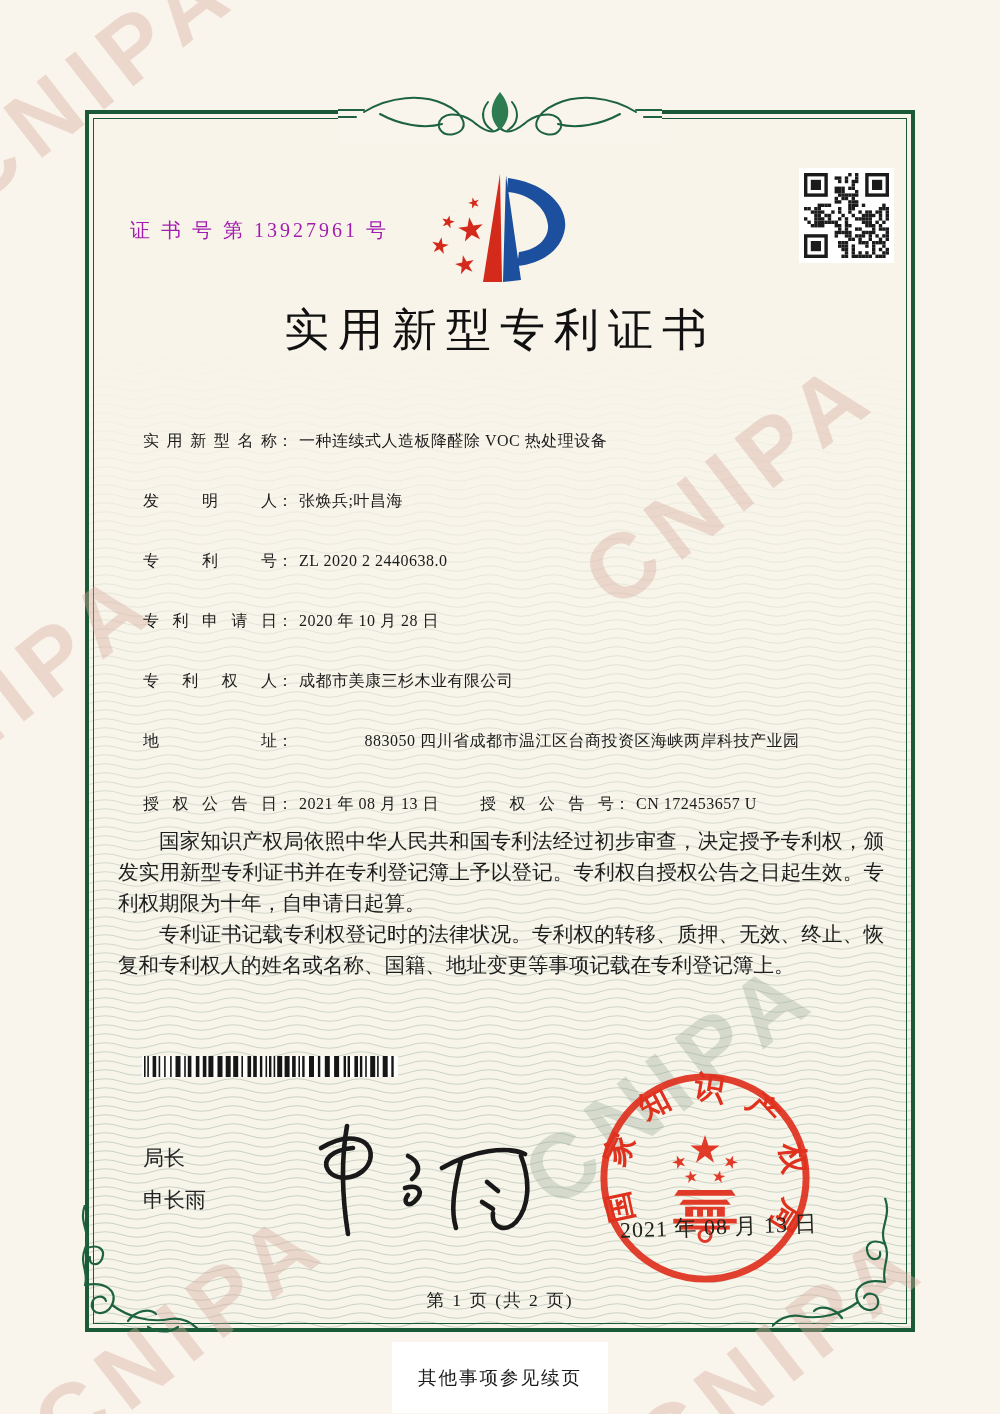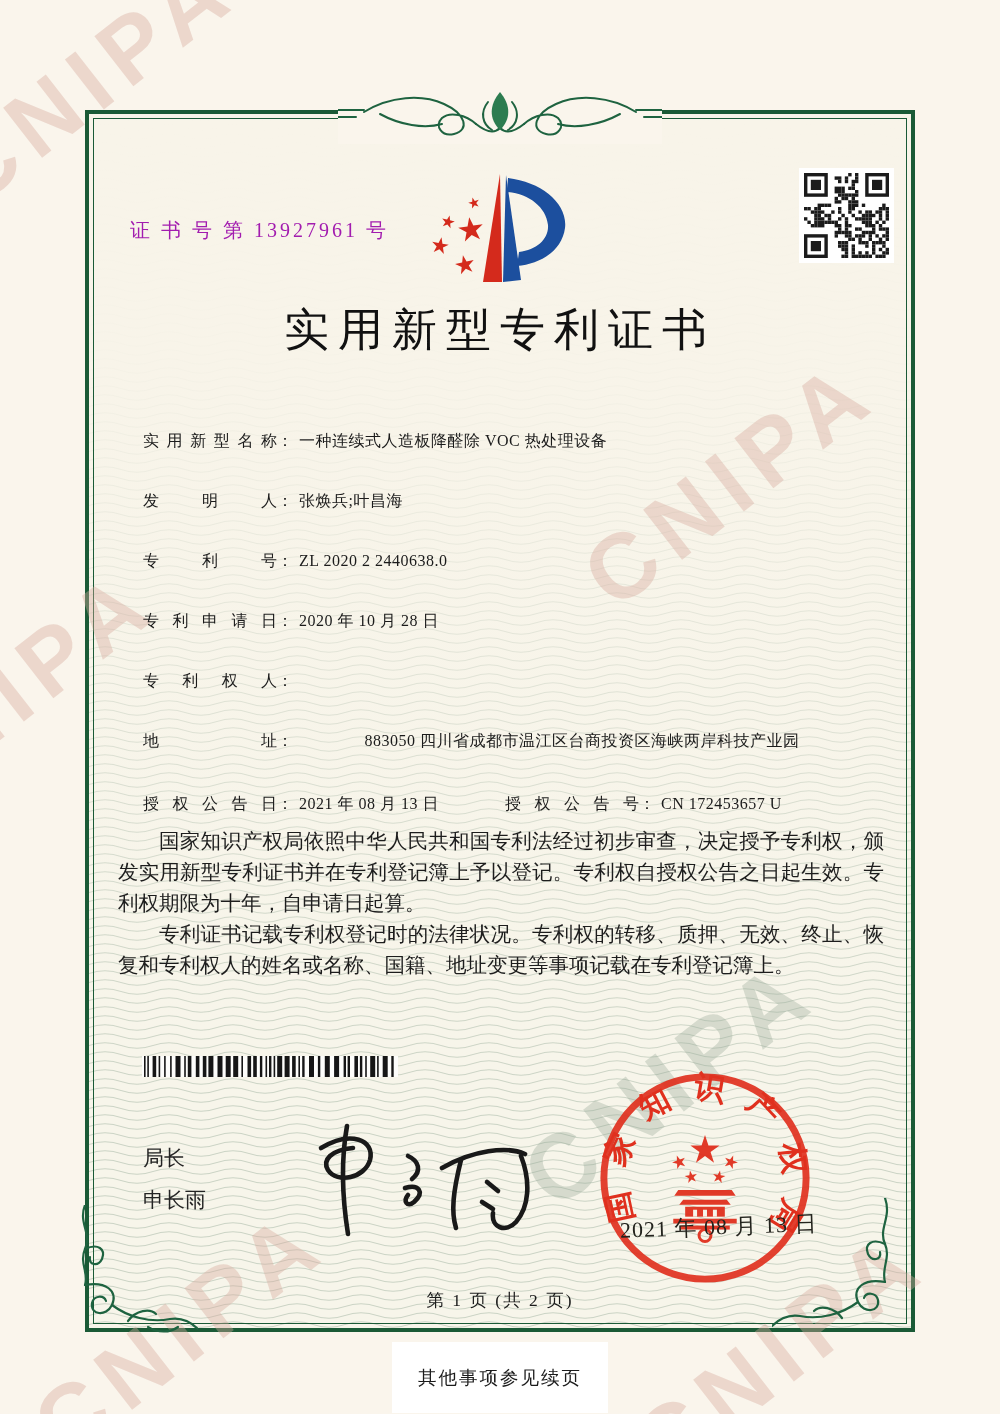--- a/index.html
+++ b/index.html
@@ -367,32 +367,33 @@
     <span class="fvalue">ZL 2020 2 2440638.0</span>
   </div>
   <div class="z row" style="top:604px">
     <span class="flabel">专利申请日</span>
       <span class="colon">：</span>
     <span class="fvalue">2020 年 10 月 28 日</span>
   </div>
   <div class="z row" style="top:664px">
     <span class="flabel">专利权人</span>
       <span class="colon">：</span>
+    <span class="fvalue">成都市美康三杉木业有限公司</span>
   </div>
   <div class="z row" style="top:724px">
     <span class="flabel">地址</span>
       <span class="colon">：</span>
     <span class="fvalue addr">883050 四川省成都市温江区台商投资区海峡两岸科技产业园</span>
   </div>
   <div class="z row" style="top:787px">
     <span class="flabel">授权公告日</span>
       <span class="colon">：</span>
     <span class="fvalue">2021 年 08 月 13 日</span>
   </div>
-  <div class="z row" style="left:505px;top:787px">
+  <div class="z row" style="left:480px;top:787px">
     <span class="flabel">授权公告号</span>
       <span class="colon">：</span>
     <span class="fvalue">CN 172453657 U</span>
   </div>
 
   <div class="z body-text">
     <p>国家知识产权局依照中华人民共和国专利法经过初步审查，决定授予专利权，颁发实用新型专利证书并在专利登记簿上予以登记。专利权自授权公告之日起生效。专利权期限为十年，自申请日起算。</p>
     <p>专利证书记载专利权登记时的法律状况。专利权的转移、质押、无效、终止、恢复和专利权人的姓名或名称、国籍、地址变更等事项记载在专利登记簿上。</p>
   </div>
 

